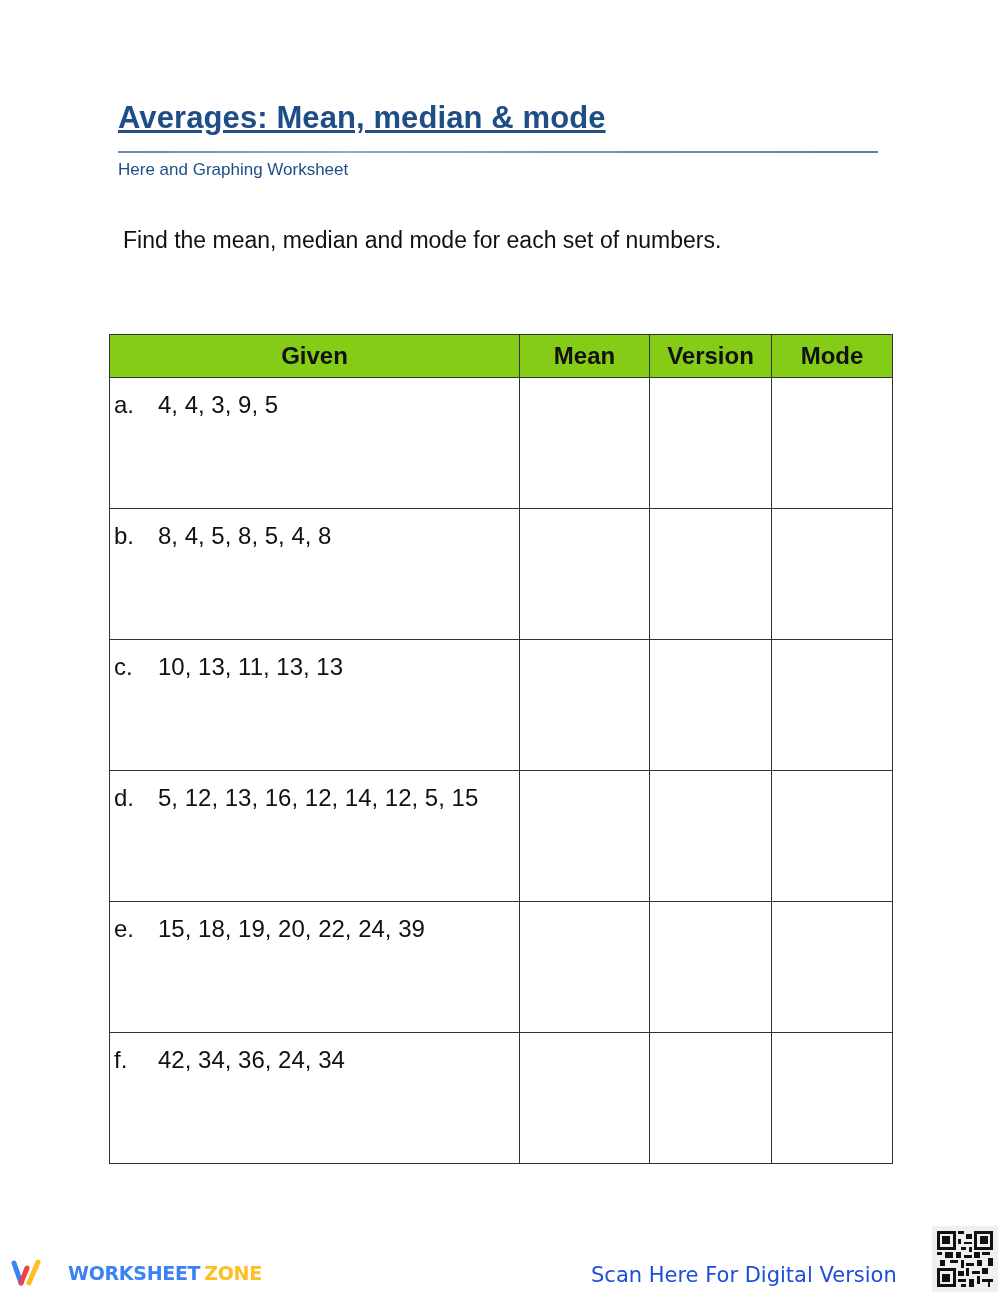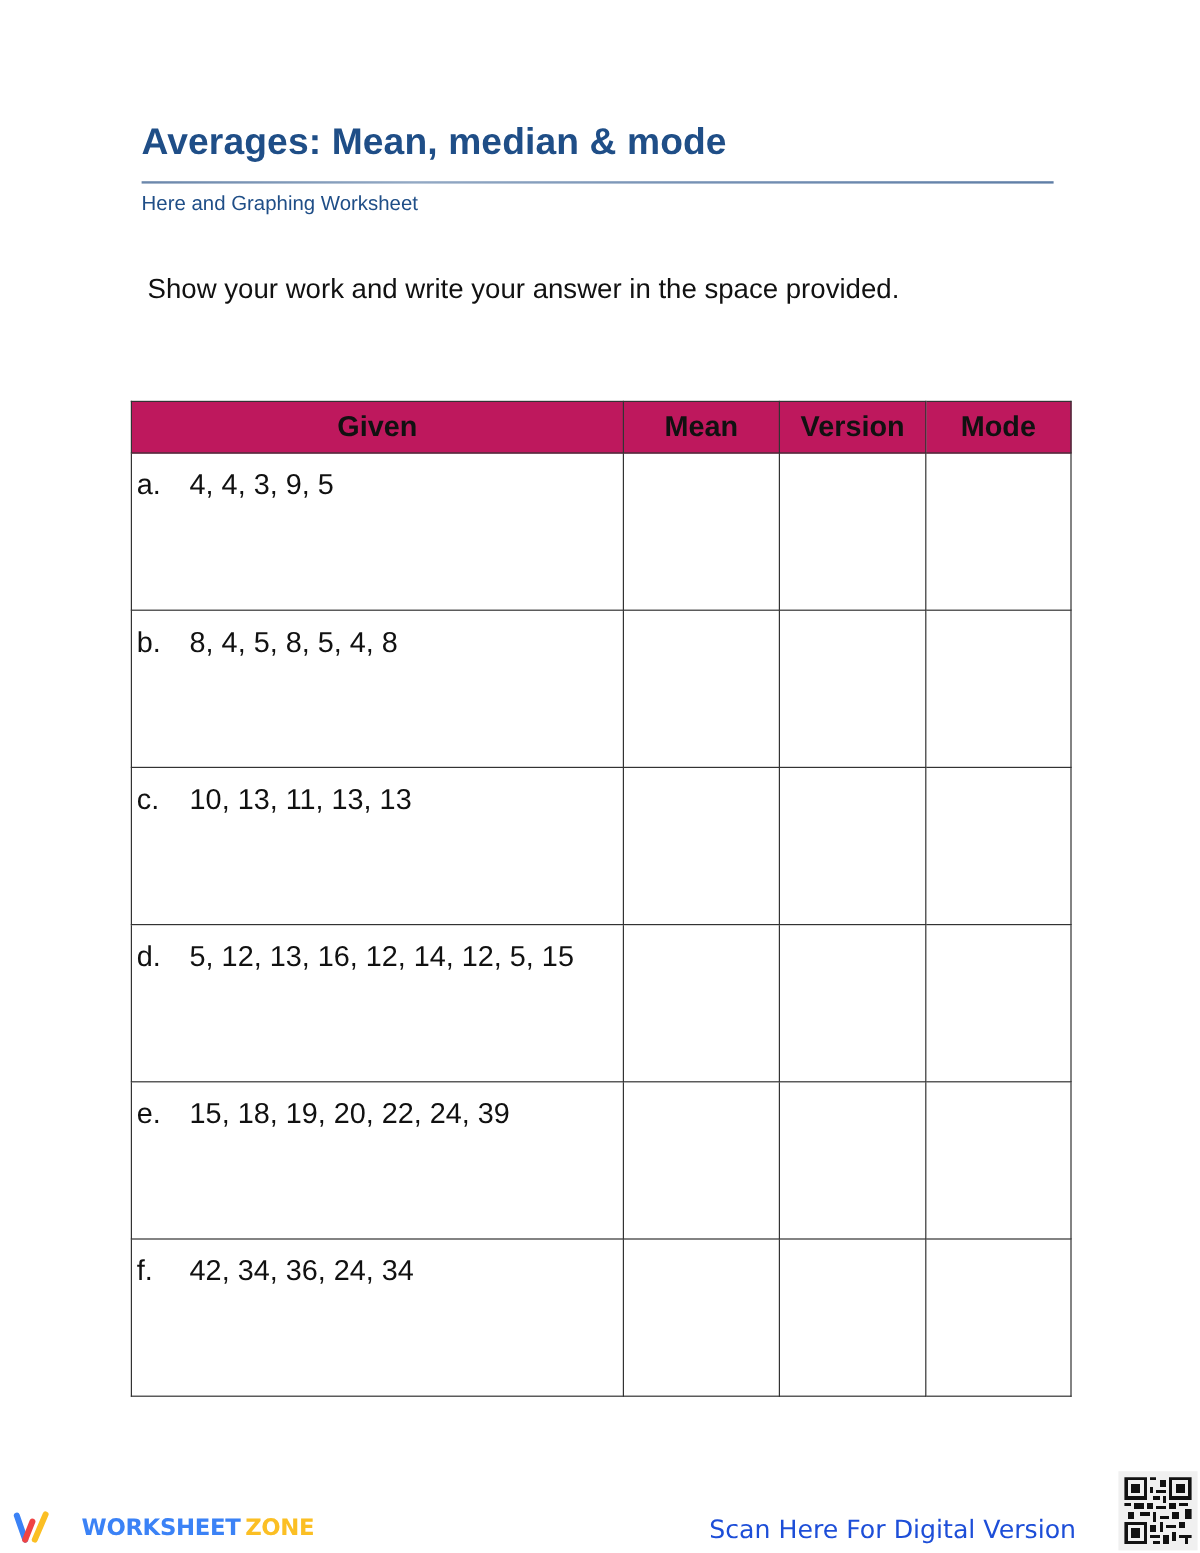--- a/index.html
+++ b/index.html
@@ -16,20 +16,21 @@
       color: #111;
     }
     .title {
       position: absolute;
       left: 118px;
       top: 100px;
       font-size: 31px;
       font-weight: bold;
       color: #1f4e87;
       letter-spacing: 0.1px;
+      text-decoration: underline;
     }
     .title-rule {
       position: absolute;
       left: 118px;
       top: 151px;
       width: 760px;
       height: 2px;
       background: linear-gradient(to right, #6b87ab, #93a9c4 30%, #7792b5 60%, #5f7ea6);
     }
     .subtitle {
@@ -55,21 +56,21 @@
       top: 334px;
       width: 783px;
       border-collapse: collapse;
       table-layout: fixed;
     }
     table.ws th, table.ws td {
       border: 1.5px solid #333;
       padding: 0;
     }
     table.ws th {
-      background: #be185d;
+      background: #84cc16;
       height: 42px;
       font-size: 24px;
       font-weight: bold;
       text-align: center;
       color: #111;
     }
     table.ws td {
       height: 124px;
       vertical-align: top;
     }
@@ -129,21 +130,21 @@
     }
   </style>
 </head>
 <body>
 
 <div class="title">Averages: Mean, median &amp; mode</div>
 <div class="title-rule"></div>
 <div class="subtitle">Here and Graphing Worksheet</div>
 
 <div class="instructions">
-  <div>Show your work and write your answer in the space provided.</div>
+  <div>Find the mean, median and mode for each set of numbers.</div>
 </div>
 
 <table class="ws">
   <colgroup>
     <col style="width:410px">
     <col style="width:130px">
     <col style="width:122px">
     <col style="width:121px">
   </colgroup>
   <thead>

